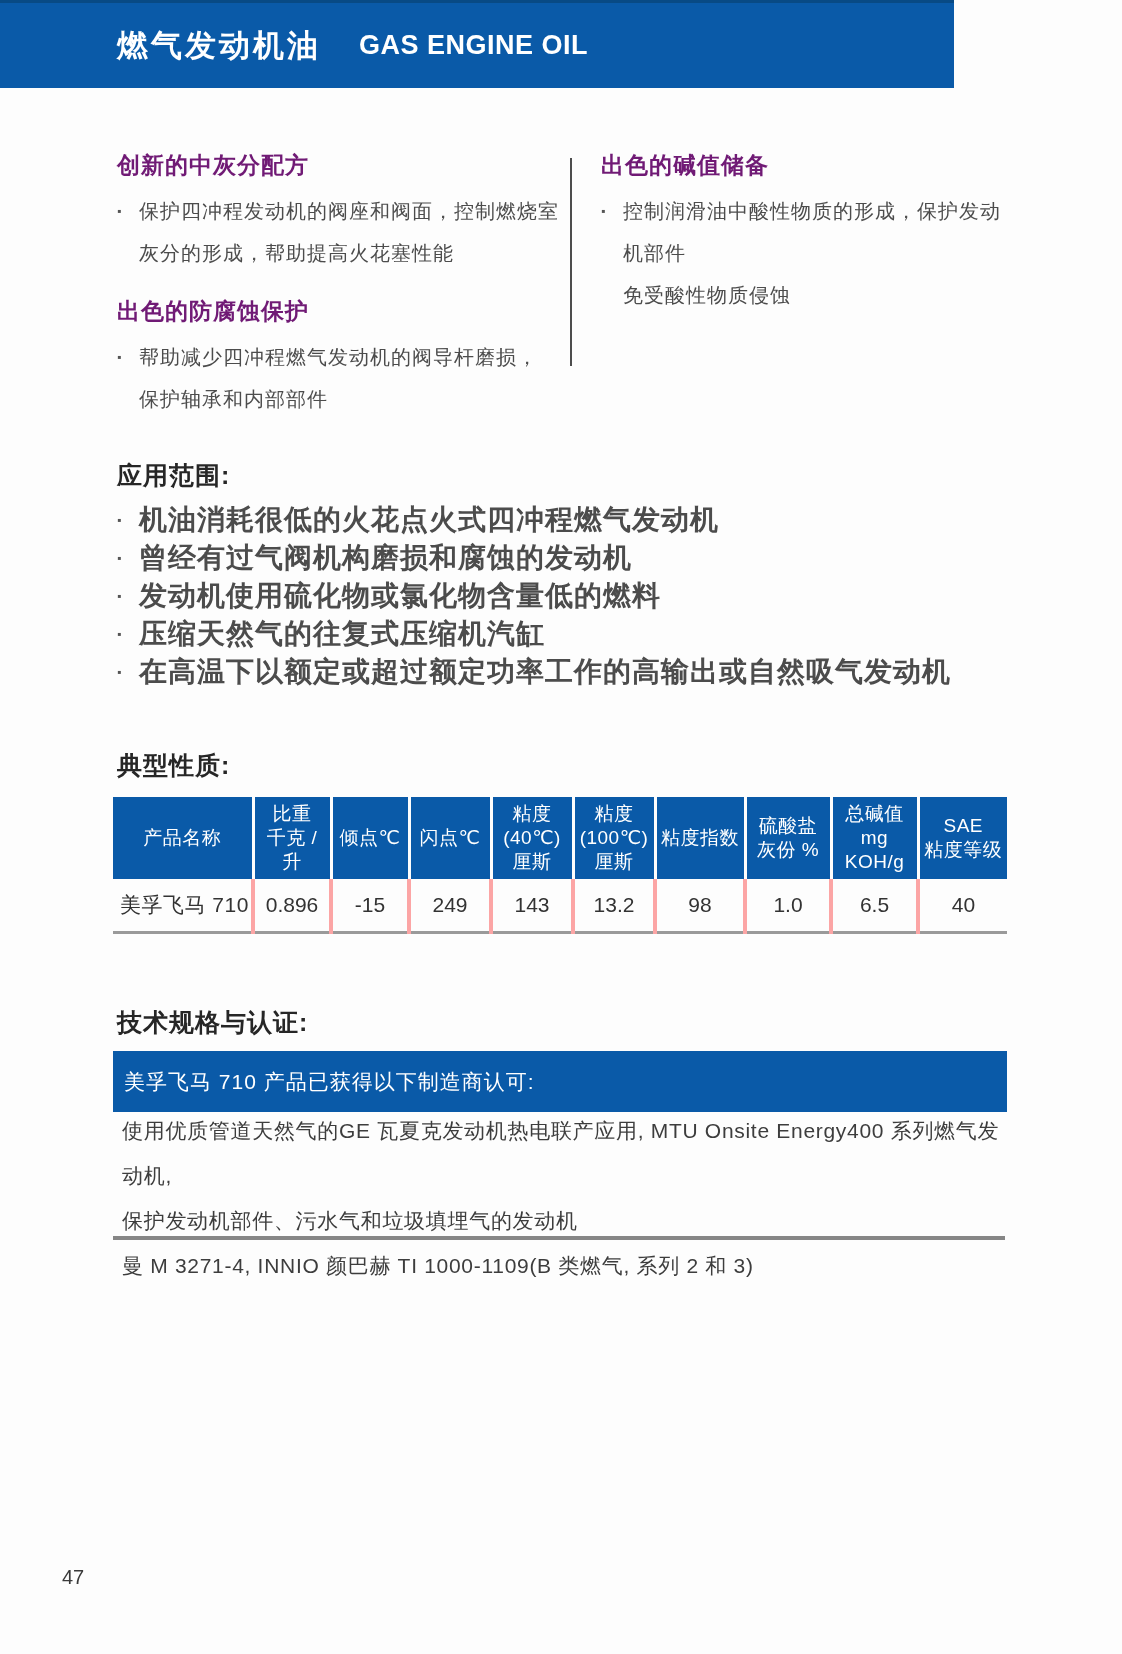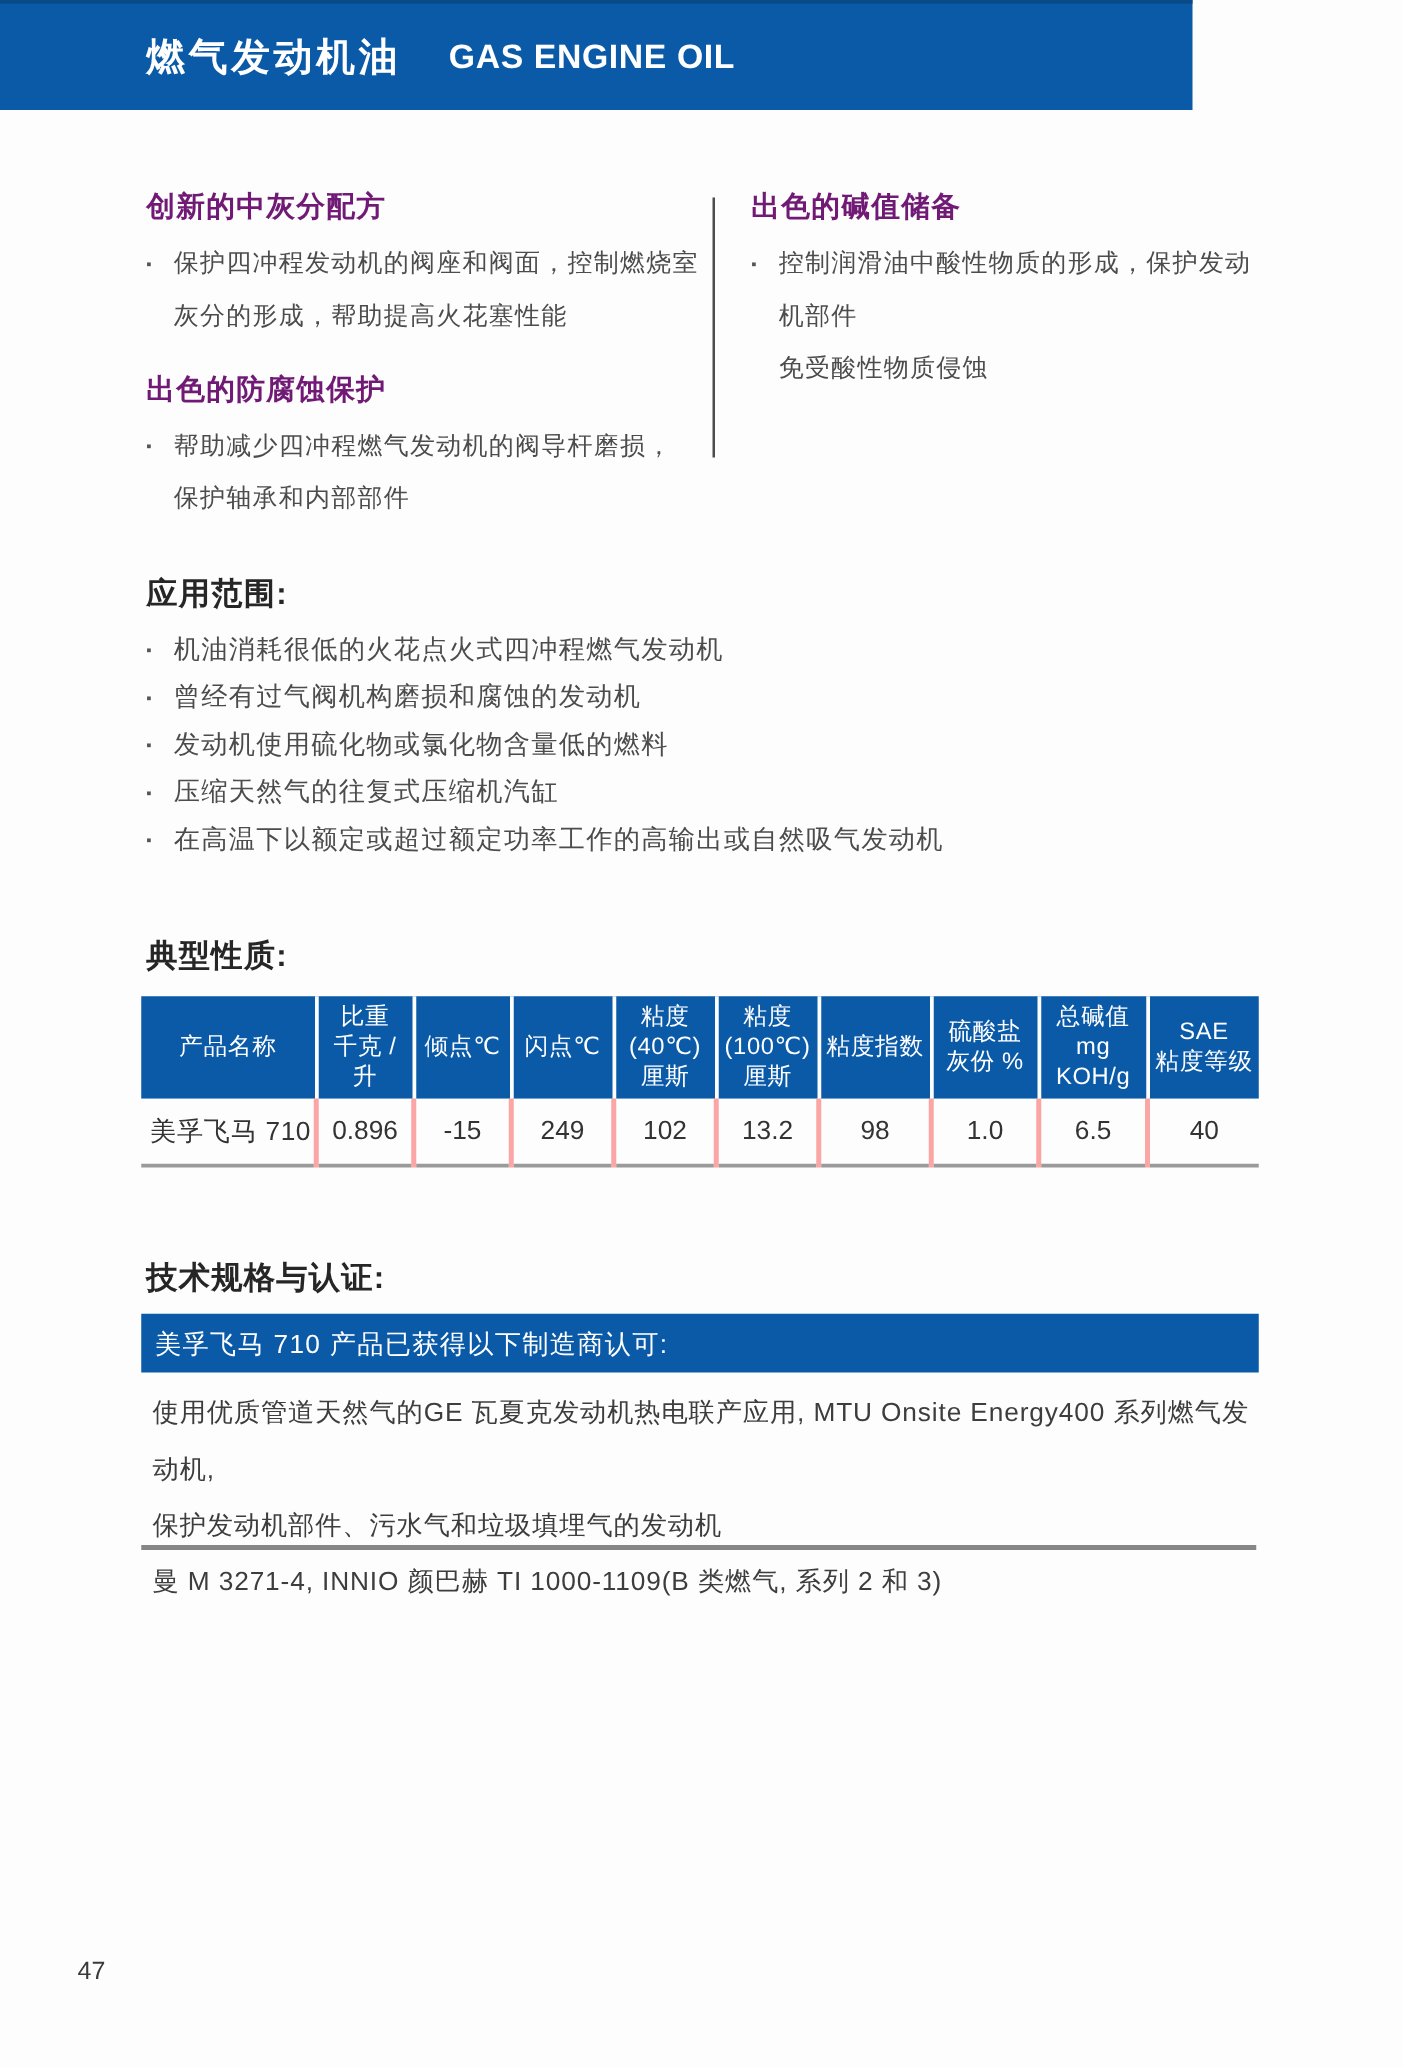--- a/index.html
+++ b/index.html
@@ -47,21 +47,21 @@
   }
 
   
   .applications { position:absolute; left:117px; top:459px; width:900px; }
   .section-heading {
     font-size:25px; font-weight:700; color:#262626; letter-spacing:1px; line-height:32px;
   }
   .applications .section-heading { margin-bottom:10px; }
   .app-item { display:flex; align-items:flex-start; }
   .app-item .bmark { line-height:38px; }
-  .app-item .bullet-text { font-size:21px; line-height:38px; }
+  .app-item .bullet-text { font-size:28px; line-height:38px;font-weight:bold; }
 
   
   .properties-heading { position:absolute; left:117px; top:749px; }
   .props-table {
     position:absolute; left:113px; top:797px; width:894px;
     border-collapse:collapse; table-layout:fixed;
     border-bottom:3px solid #9a9a9a;
   }
   .props-table th {
     background:var(--brand,#0a5aa8); color:#fff;
@@ -73,21 +73,21 @@
   .props-table td {
     background:#fdfdfd; color:#333;
     font-size:21px; height:53px; text-align:center; vertical-align:middle;margin-top:48px;
   }
   .props-table td + td { border-left:4px solid #fca5a5; }
   .props-table td:first-child { text-align:left; padding-left:7px; letter-spacing:0.5px; }
 
   
   .specs-heading { position:absolute; left:117px; top:1006px; }
   .approval-banner {
-    position:absolute; left:113px; top:1051px; width:894px; height:47px;
+    position:absolute; left:113px; top:1051px; width:894px; height:61px;
     background:var(--brand,#0a5aa8); color:#fff;
     display:flex; align-items:center; padding-left:11px;
     font-size:21px; letter-spacing:1px;
   }
   .spec-lines { position:absolute; left:122px; top:1108px; width:890px; }
   .spec-line { font-size:21px; letter-spacing:0.7px; color:#3d3d3d; line-height:45px; }
   .section-divider {
     position:absolute; left:113px; top:1236px; width:892px; height:4px; background:#868686;
   }
 
@@ -194,21 +194,21 @@
       <th>SAE
 粘度等级</th>
     </tr>
   </thead>
   <tbody>
     <tr>
       <td>美孚飞马 710</td>
       <td>0.896</td>
       <td>-15</td>
       <td>249</td>
-      <td>102</td>
+      <td>143</td>
       <td>13.2</td>
       <td>98</td>
       <td>1.0</td>
       <td>6.5</td>
       <td>40</td>
     </tr>
   </tbody>
 </table>
 
 <h3 class="section-heading specs-heading">技术规格与认证:</h3>

